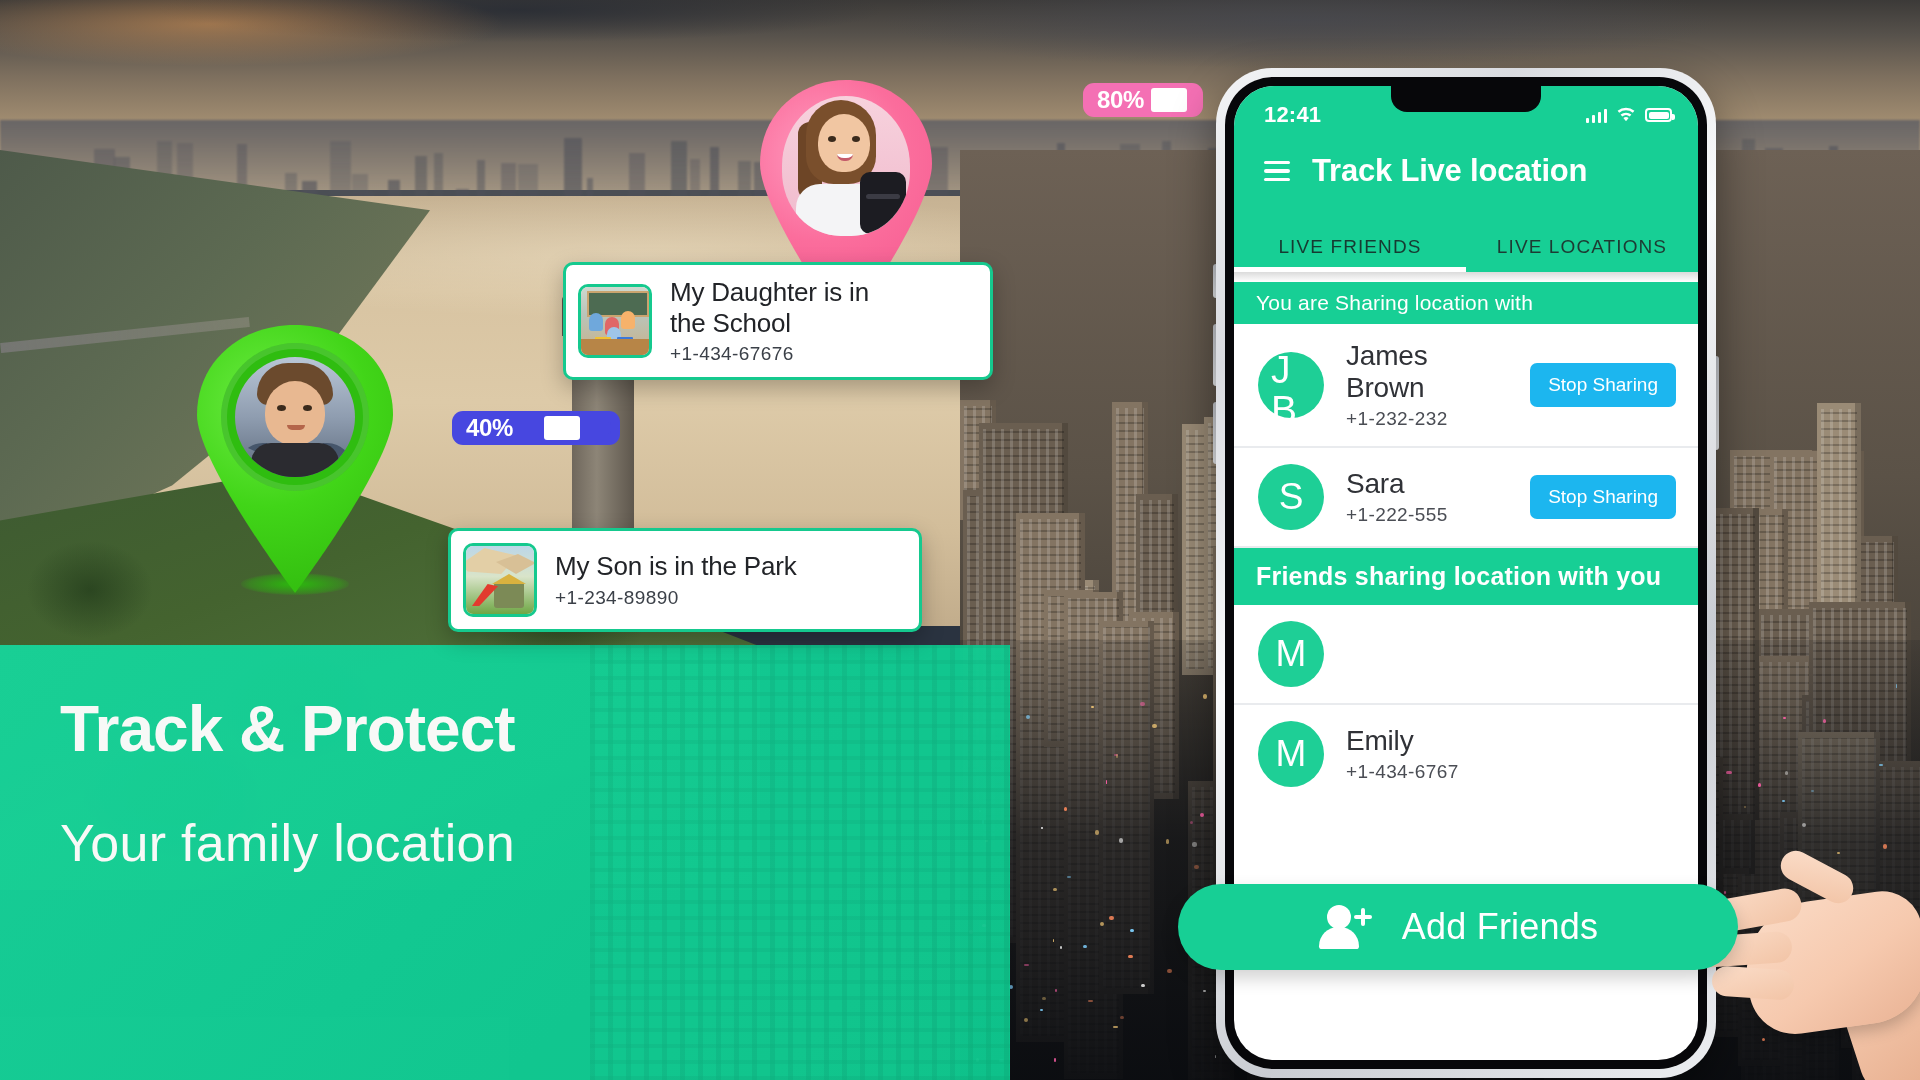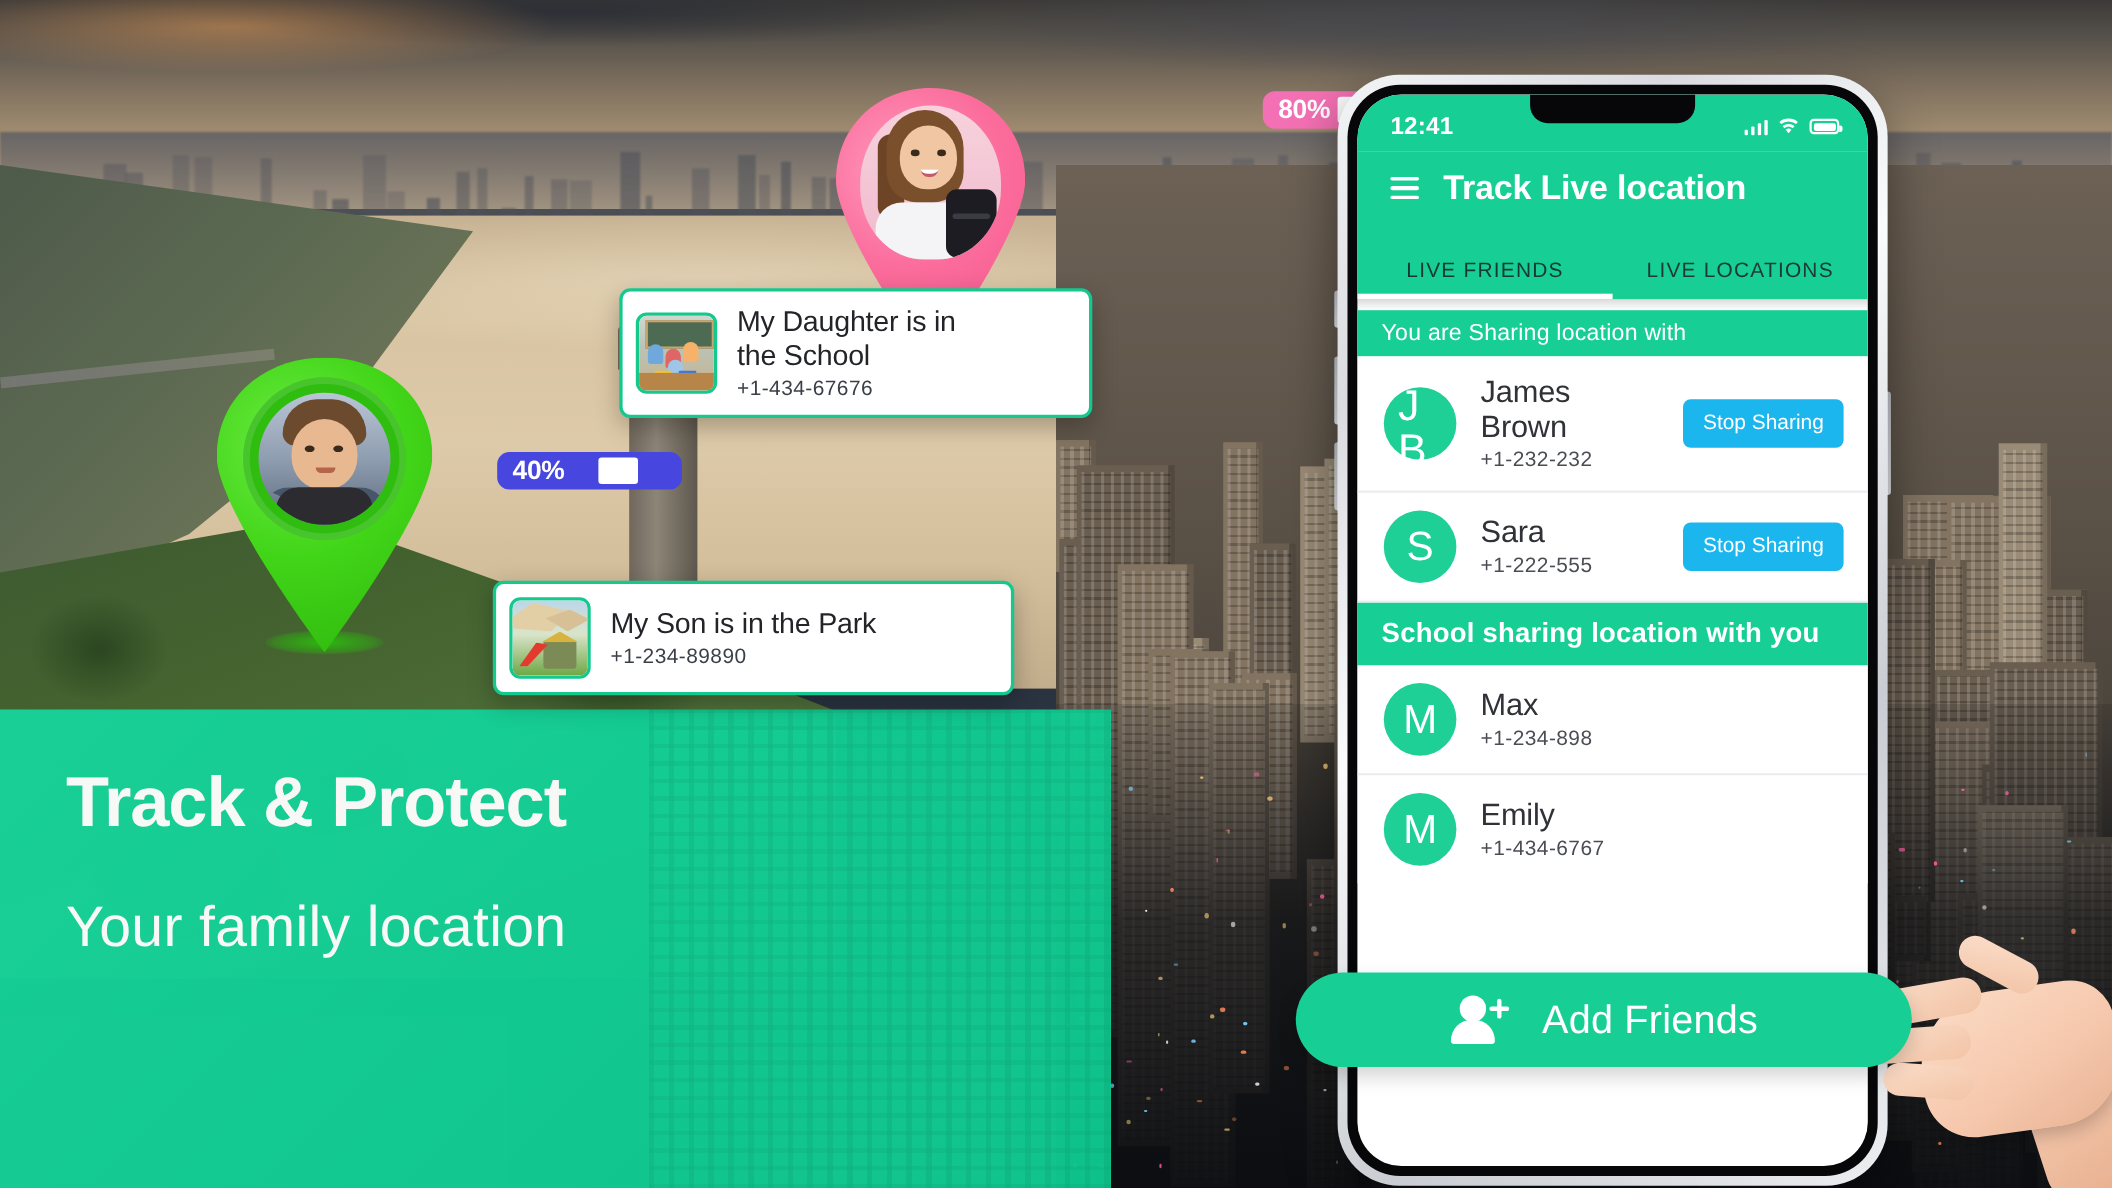--- a/index.html
+++ b/index.html
@@ -177,21 +177,21 @@
   .face-girl .mouth{ position:absolute; left:55px; top:58px; width:16px; height:7px; background:#fff; border-radius:0 0 9px 9px; border-bottom:3px solid #c45b6a; }
   .face-girl .top{ position:absolute; left:14px; bottom:0; width:100px; height:52px; background:#f4f4f6; border-radius:24px 24px 0 0; }
   .face-girl .bag{ position:absolute; right:4px; bottom:2px; width:46px; height:62px; background:#1c1c22; border-radius:10px; }
   .face-girl .bag:after{ content:""; position:absolute; left:6px; top:22px; width:34px; height:5px; background:#3b3b44; border-radius:3px; }
 
   
   .batt{ position:absolute; display:flex; align-items:center; border-radius:11px; padding:0 9px 0 14px; height:34px; }
   .batt .pct{ font-size:24px; font-weight:700; color:#fff; letter-spacing:-.3px; }
   .batt .cell{ width:36px; height:24px; background:#fff; border-radius:3px; margin-left:7px; }
   .batt .nub{ width:5px; height:12px; border-radius:0 3px 3px 0; margin-left:2px; }
-  #batt-daughter{ left:1148px; top:83px; background:#f470b4; }
+  #batt-daughter{ left:1083px; top:83px; background:#f470b4; }
   #batt-daughter .nub{ background:#f470b4; }
   #batt-son{ left:452px; top:411px; background:#4747e0;gap:24px; }
   #batt-son .nub{ background:#4747e0; }
 
   
   .callout{
     position:absolute; background:#fff; border-radius:10px;
     border:3px solid #15c98e; display:flex; align-items:center; gap:18px;
     padding:12px 22px 12px 12px;
     box-shadow:0 8px 22px rgba(0,0,0,.25);
@@ -896,29 +896,25 @@
             <div class="avatar">
               <span>S</span>
             </div>
             <div class="meta">
               <div class="nm">Sara</div>
               <div class="ph">+1-222-555</div>
             </div>
             <button class="stop-btn">Stop Sharing</button>
           </div>
 
-          <div class="sect big">School sharing location with you</div>
+          <div class="sect big">Friends sharing location with you</div>
 
           <div class="row">
             <div class="avatar">
               <span>M</span>
-            </div>
-            <div class="meta">
-              <div class="nm">Max</div>
-              <div class="ph">+1-234-898</div>
             </div>
           </div>
 
           <div class="row">
             <div class="avatar">
               <span>M</span>
             </div>
             <div class="meta">
               <div class="nm">Emily</div>
               <div class="ph">+1-434-6767</div>

